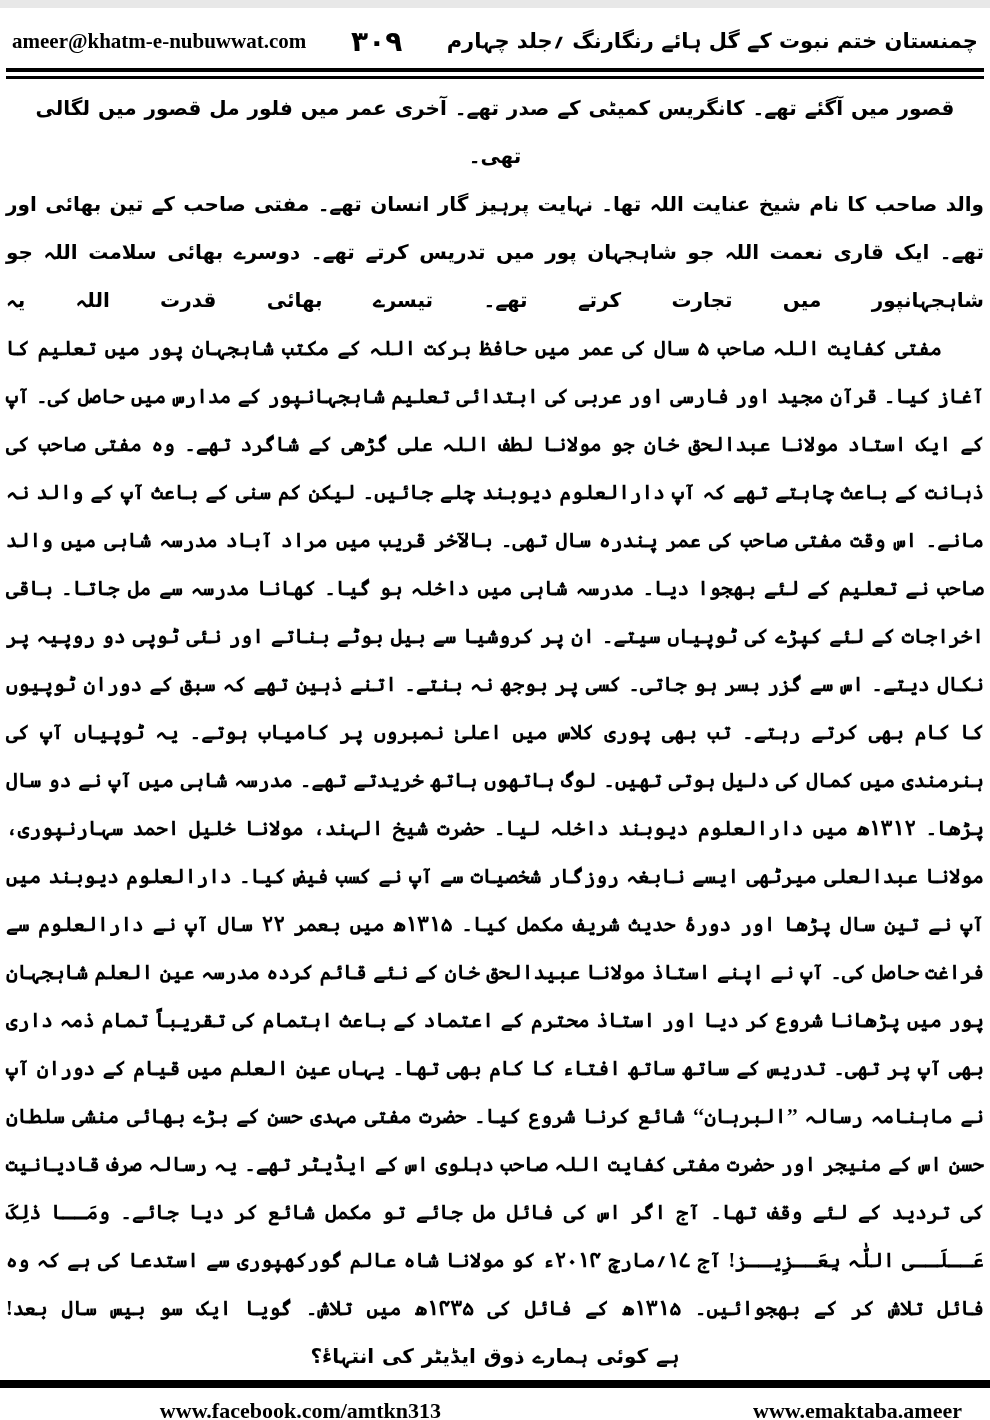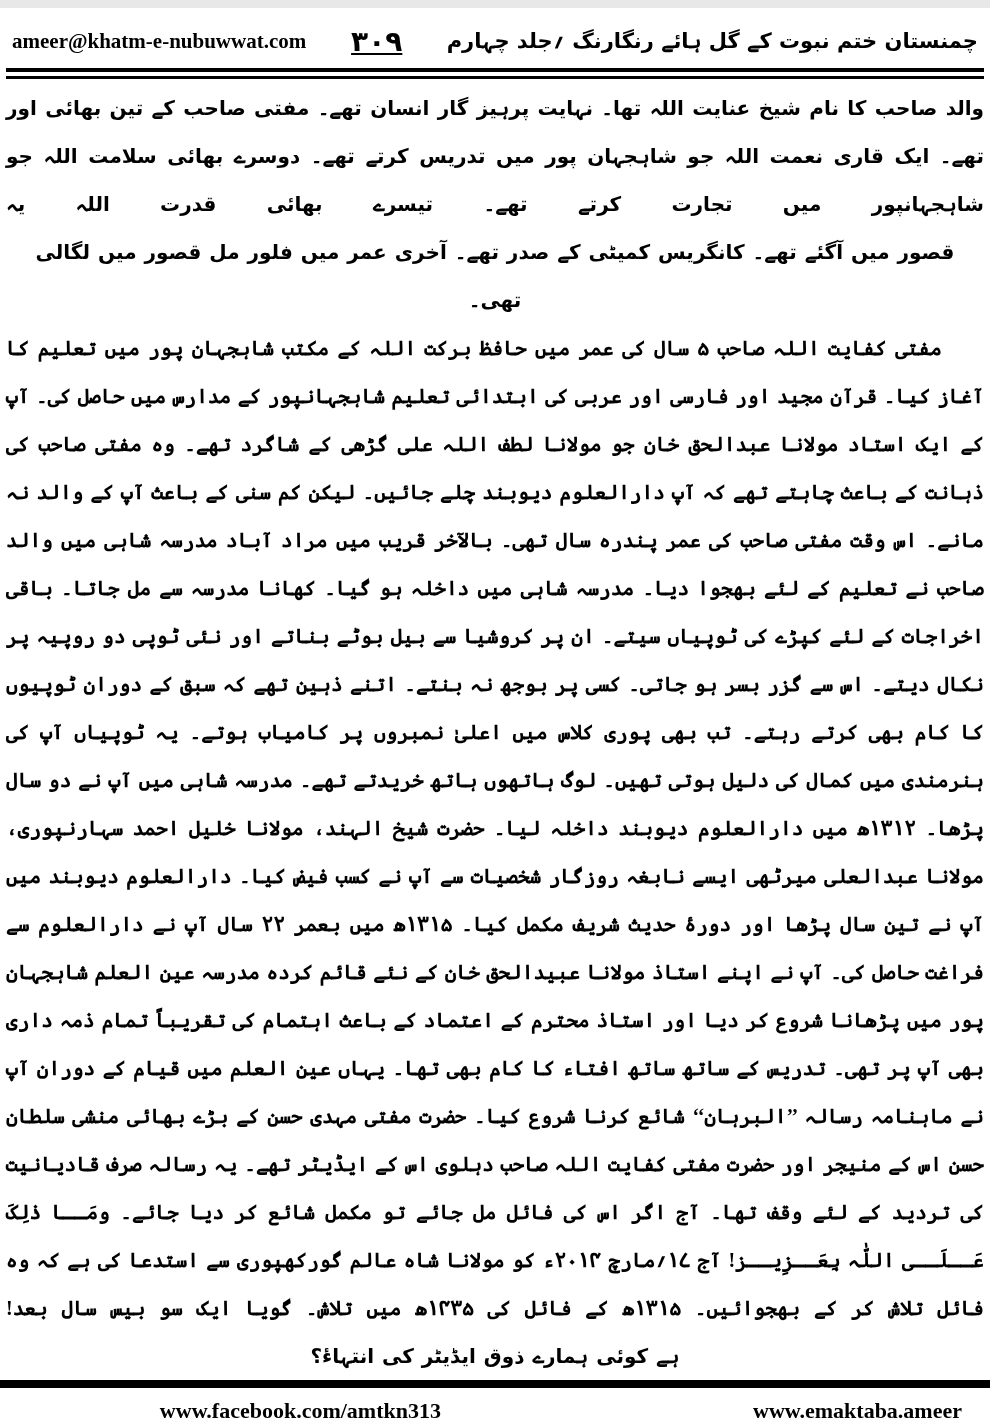--- a/index.html
+++ b/index.html
@@ -22,21 +22,20 @@
     flex:1;
     font-family:"Liberation Serif",serif;
     font-weight:bold;font-size:21px;
     text-align:left;white-space:nowrap;
   }
   .header .pagenum{
     flex:0 0 140px;
     font-family:"DejaVu Sans",sans-serif;
     font-weight:bold;font-size:28px;
     text-align:center;
-    text-decoration:underline;
   }
   .header .booktitle{
     flex:1;
     direction:rtl;
     font-weight:bold;font-size:21px;
     text-align:center; 
     white-space:nowrap;
   }
   .header-rule{
     margin:2px 6px 0 6px;
@@ -88,22 +87,22 @@
 
   <div class="header">
     <div class="email">ameer@khatm-e-nubuwwat.com</div>
     <div class="pagenum">۳۰۹</div>
     <div class="booktitle">چمنستان ختم نبوت کے گل ہائے رنگارنگ ؍جلد چہارم</div>
   </div>
 
   <div class="header-rule"></div>
 
   <div class="bodytext">
+    <div class="para center">قصور میں آگئے تھے۔ کانگریس کمیٹی کے صدر تھے۔ آخری عمر میں فلور مل قصور میں لگالی تھی۔</div>
     <div class="para">والد صاحب کا نام شیخ عنایت اللہ تھا۔ نہایت پرہیز گار انسان تھے۔ مفتی صاحب کے تین بھائی اور تھے۔ ایک قاری نعمت اللہ جو شاہجہان پور میں تدریس کرتے تھے۔ دوسرے بھائی سلامت اللہ جو شاہجہانپور میں تجارت کرتے تھے۔ تیسرے بھائی قدرت اللہ یہ</div>
-    <div class="para center">قصور میں آگئے تھے۔ کانگریس کمیٹی کے صدر تھے۔ آخری عمر میں فلور مل قصور میں لگالی تھی۔</div>
     <div class="para indent">مفتی کفایت اللہ صاحب ۵ سال کی عمر میں حافظ برکت اللہ کے مکتب شاہجہان پور میں تعلیم کا آغاز کیا۔ قرآن مجید اور فارسی اور عربی کی ابتدائی تعلیم شاہجہانپور کے مدارس میں حاصل کی۔ آپ کے ایک استاد مولانا عبدالحق خان جو مولانا لطف اللہ علی گڑھی کے شاگرد تھے۔ وہ مفتی صاحب کی ذہانت کے باعث چاہتے تھے کہ آپ دارالعلوم دیوبند چلے جائیں۔ لیکن کم سنی کے باعث آپ کے والد نہ مانے۔ اس وقت مفتی صاحب کی عمر پندرہ سال تھی۔ بالآخر قریب میں مراد آباد مدرسہ شاہی میں والد صاحب نے تعلیم کے لئے بھجوا دیا۔ مدرسہ شاہی میں داخلہ ہو گیا۔ کھانا مدرسہ سے مل جاتا۔ باقی اخراجات کے لئے کپڑے کی ٹوپیاں سیتے۔ ان پر کروشیا سے بیل بوٹے بناتے اور نئی ٹوپی دو روپیہ پر نکال دیتے۔ اس سے گزر بسر ہو جاتی۔ کسی پر بوجھ نہ بنتے۔ اتنے ذہین تھے کہ سبق کے دوران ٹوپیوں کا کام بھی کرتے رہتے۔ تب بھی پوری کلاس میں اعلیٰ نمبروں پر کامیاب ہوتے۔ یہ ٹوپیاں آپ کی ہنرمندی میں کمال کی دلیل ہوتی تھیں۔ لوگ ہاتھوں ہاتھ خریدتے تھے۔ مدرسہ شاہی میں آپ نے دو سال پڑھا۔ ۱۳۱۲ھ میں دارالعلوم دیوبند داخلہ لیا۔ حضرت شیخ الہند، مولانا خلیل احمد سہارنپوری، مولانا عبدالعلی میرٹھی ایسے نابغہ روزگار شخصیات سے آپ نے کسب فیض کیا۔ دارالعلوم دیوبند میں آپ نے تین سال پڑھا اور دورۂ حدیث شریف مکمل کیا۔ ۱۳۱۵ھ میں بعمر ۲۲ سال آپ نے دارالعلوم سے فراغت حاصل کی۔ آپ نے اپنے استاذ مولانا عبیدالحق خان کے نئے قائم کردہ مدرسہ عین العلم شاہجہان پور میں پڑھانا شروع کر دیا اور استاذ محترم کے اعتماد کے باعث اہتمام کی تقریباً تمام ذمہ داری بھی آپ پر تھی۔ تدریس کے ساتھ ساتھ افتاء کا کام بھی تھا۔ یہاں عین العلم میں قیام کے دوران آپ نے ماہنامہ رسالہ ’’البرہان‘‘ شائع کرنا شروع کیا۔ حضرت مفتی مہدی حسن کے بڑے بھائی منشی سلطان حسن اس کے منیجر اور حضرت مفتی کفایت اللہ صاحب دہلوی اس کے ایڈیٹر تھے۔ یہ رسالہ صرف قادیانیت کی تردید کے لئے وقف تھا۔ آج اگر اس کی فائل مل جائے تو مکمل شائع کر دیا جائے۔ ومَــا ذٰلِکَ عَــلَــی اللّٰہ بِعَــزِیــز! آج ۱۷؍مارچ ۲۰۱۴ء کو مولانا شاہ عالم گورکھپوری سے استدعا کی ہے کہ وہ فائل تلاش کر کے بھجوائیں۔ ۱۳۱۵ھ کے فائل کی ۱۴۳۵ھ میں تلاش۔ گویا ایک سو بیس سال بعد!</div>
     <div class="para center">ہے کوئی ہمارے ذوق ایڈیٹر کی انتہاءٔ؟</div>
 
   </div>
 
   <div class="footer-rule"></div>
 
   <div class="footer">
     <div class="f-center">www.facebook.com/amtkn313</div>
     <div class="f-right">www.emaktaba.ameer</div>

